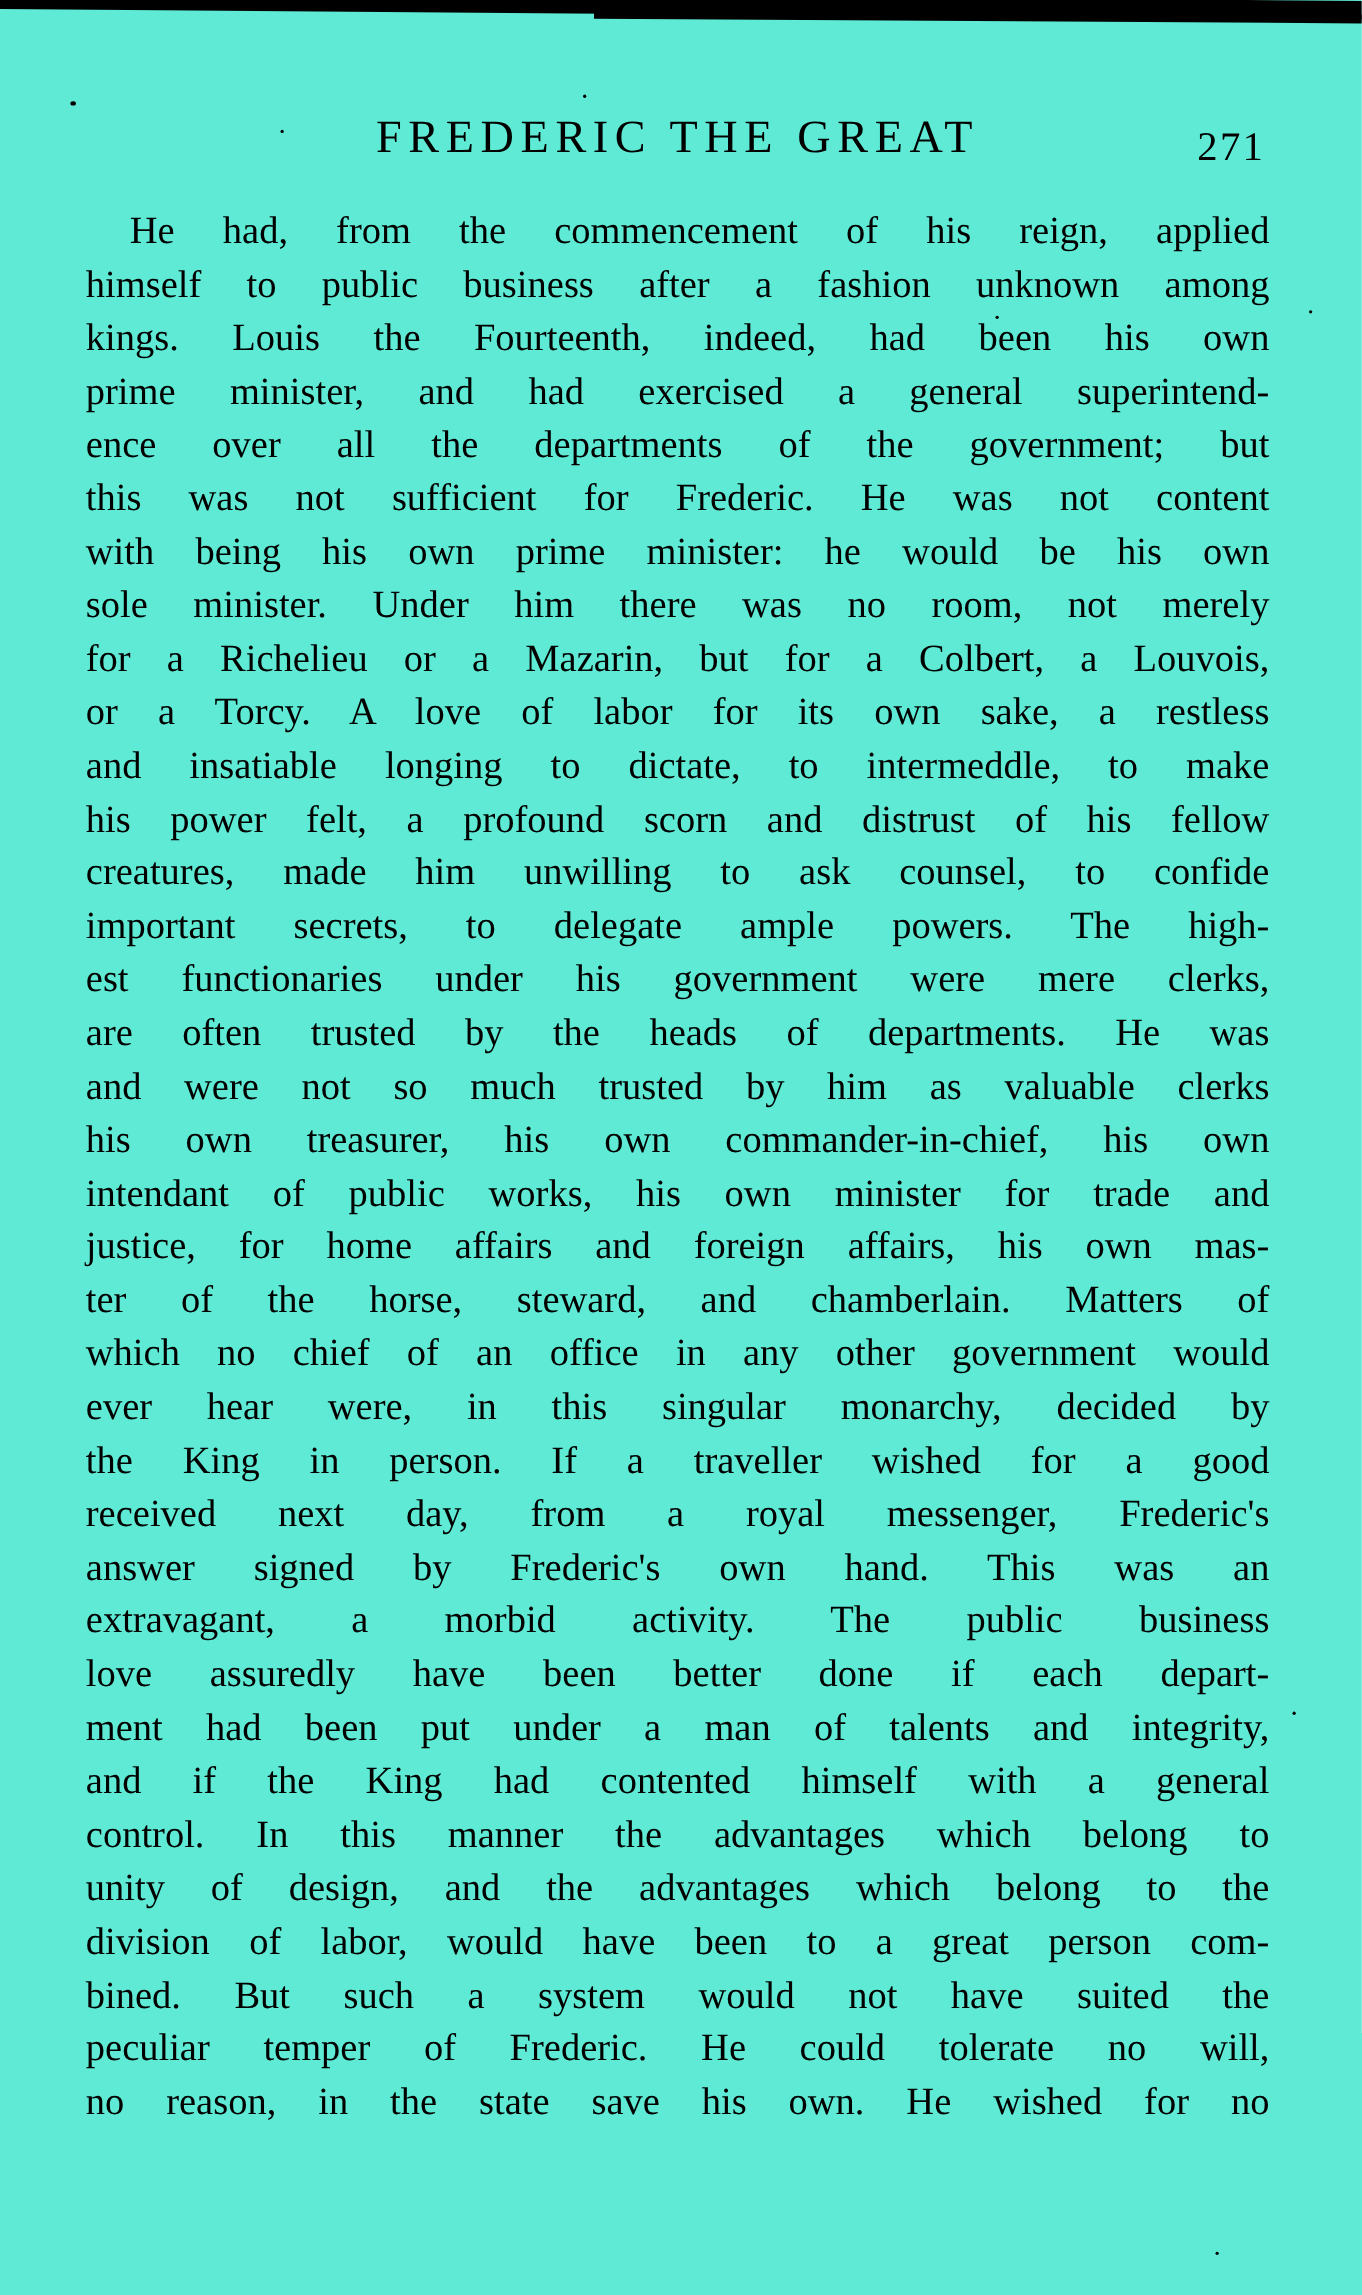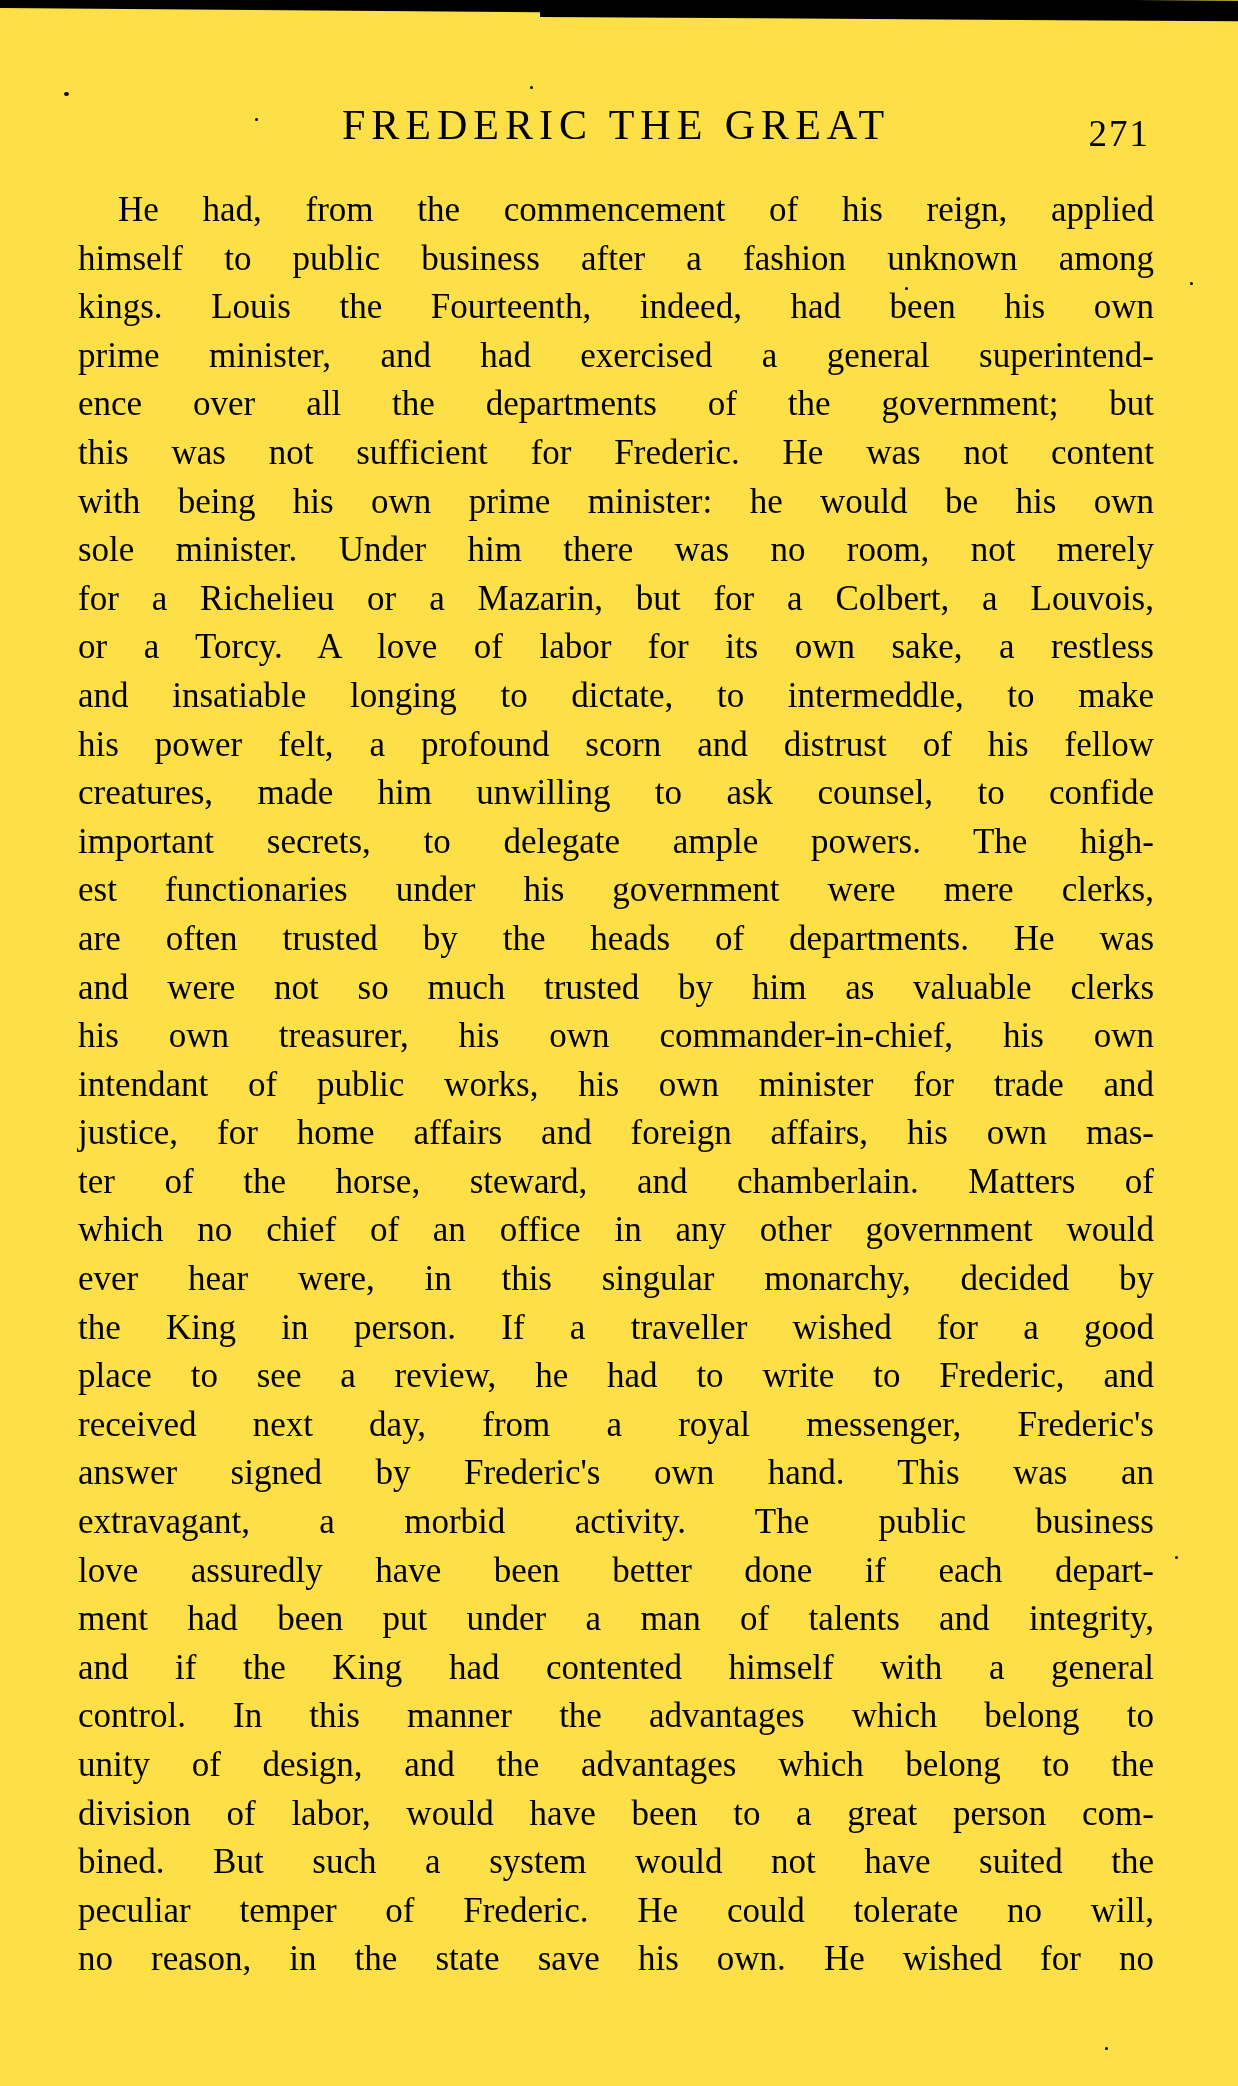--- a/index.html
+++ b/index.html
@@ -4,21 +4,21 @@
 <style>
   html, body {
     margin: 0;
     padding: 0;
     background: #e8e8e8;
   }
   .screenshot {
     position: relative;
     width: 1238px;
     height: 2086px;
-    background: #fde047;
+    background: #5eead4;
     overflow: hidden;
     font-family: "Liberation Serif", "DejaVu Serif", serif;
     color: #000000;
   }
   
   .scan-bar {
     position: absolute;
     top: -9px;
     left: -12px;
     width: 1290px;
@@ -126,21 +126,20 @@
       <div class="text-line">est functionaries under his government were mere clerks,</div>
       <div class="text-line">are often trusted by the heads of departments.  He was</div>
       <div class="text-line">and were not so much trusted by him as valuable clerks</div>
       <div class="text-line">his own treasurer, his own commander-in-chief, his own</div>
       <div class="text-line">intendant of public works, his own minister for trade and</div>
       <div class="text-line">justice, for home affairs and foreign affairs, his own mas-</div>
       <div class="text-line">ter of the horse, steward, and chamberlain.  Matters of</div>
       <div class="text-line">which no chief of an office in any other government would</div>
       <div class="text-line">ever hear were, in this singular monarchy, decided by</div>
       <div class="text-line">the King in person.  If a traveller wished for a good</div>
-      <div class="text-line">place to see a review, he had to write to Frederic, and</div>
       <div class="text-line">received next day, from a royal messenger, Frederic's</div>
       <div class="text-line">answer signed by Frederic's own hand.  This was an</div>
       <div class="text-line">extravagant, a morbid activity.  The public business</div>
       <div class="text-line">love assuredly have been better done if each depart-</div>
       <div class="text-line">ment had been put under a man of talents and integrity,</div>
       <div class="text-line">and if the King had contented himself with a general</div>
       <div class="text-line">control.  In this manner the advantages which belong to</div>
       <div class="text-line">unity of design, and the advantages which belong to the</div>
       <div class="text-line">division of labor, would have been to a great person com-</div>
       <div class="text-line">bined.  But such a system would not have suited the</div>

